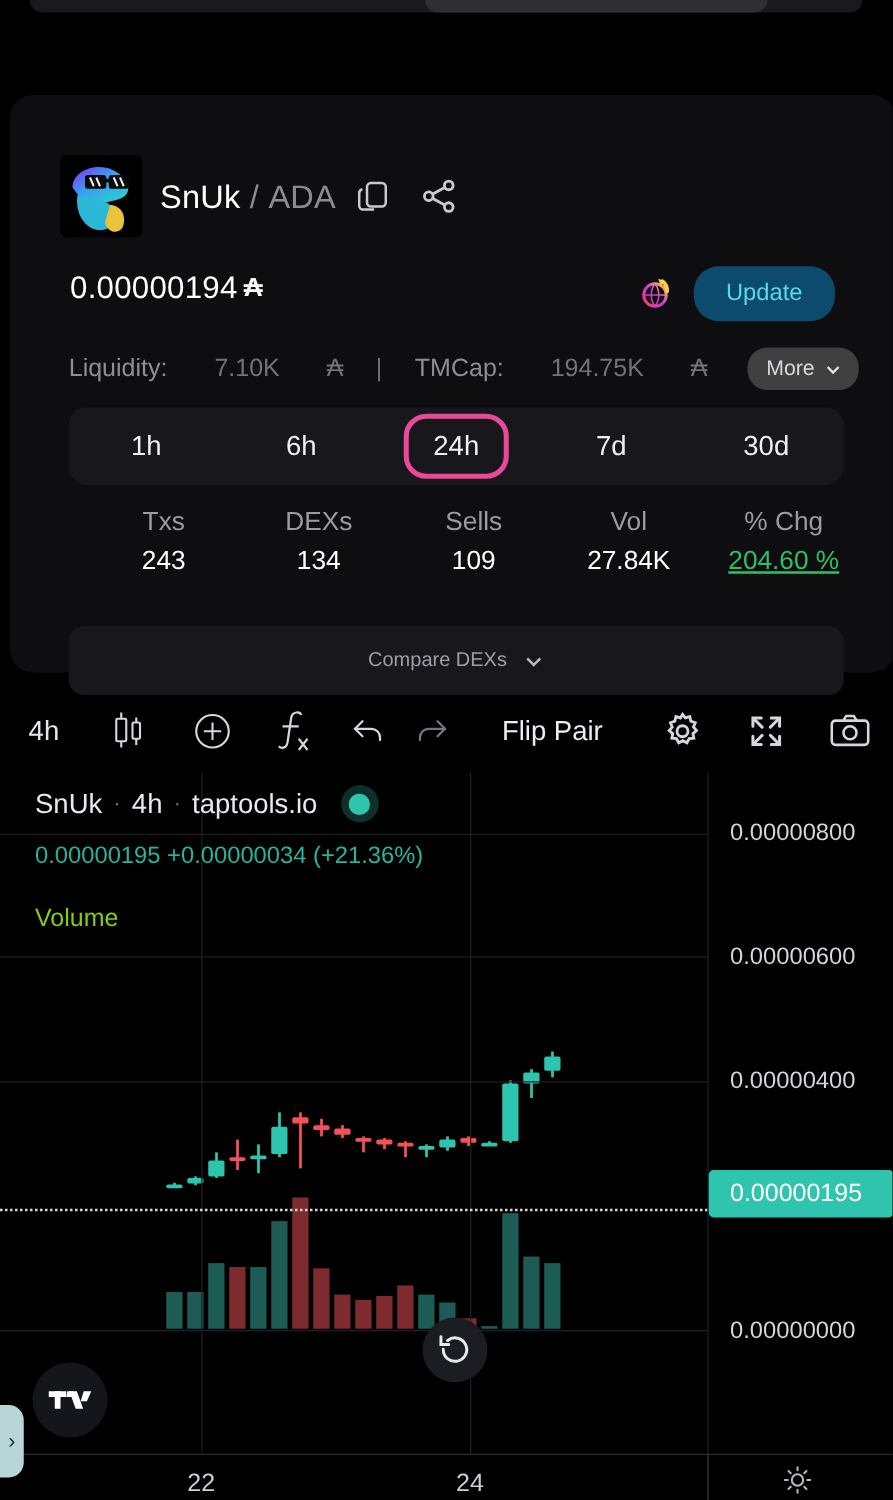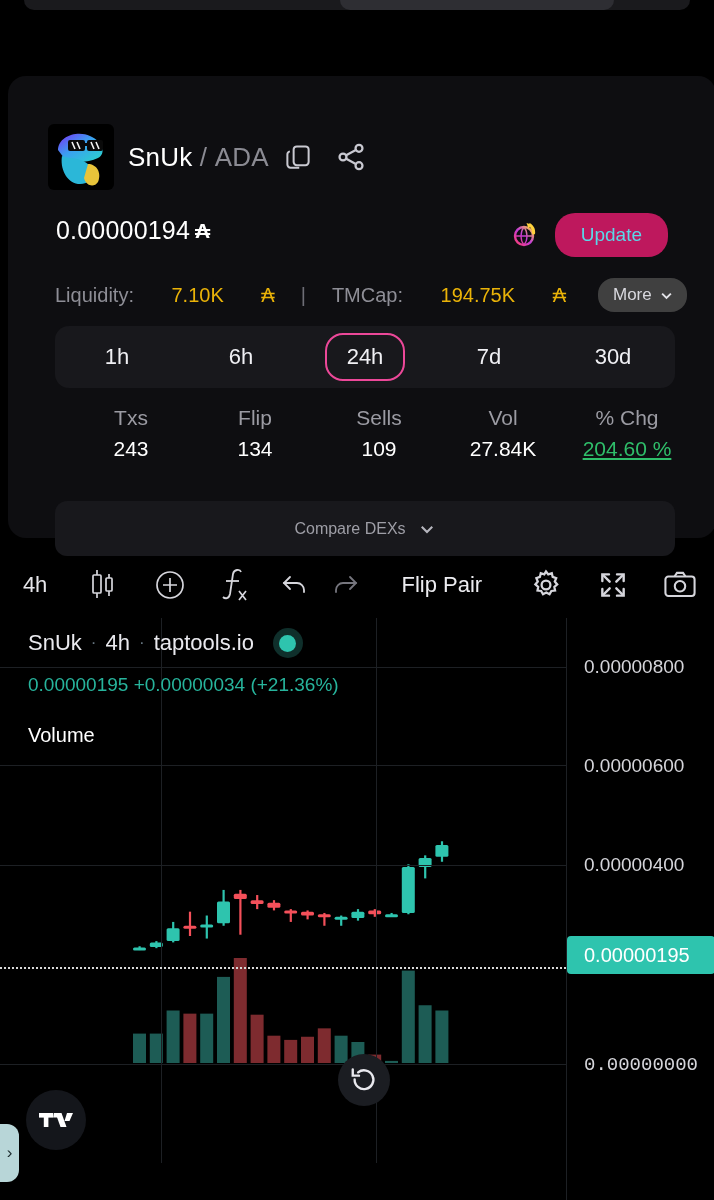--- a/index.html
+++ b/index.html
@@ -26,39 +26,39 @@
   .pair-name { font-size:26px; letter-spacing:.2px; }
   .pair-base { color:#fff; font-weight:400; }
   .pair-quote { color:#8b8b93; font-weight:400; }
   .hdr-icon { color:#c9c9d1; display:flex; align-items:center; }
 
   
   #price-row { position:absolute; left:48px; top:140px; right:30px; height:42px; }
   #price-value { font-size:25px; color:#fff; letter-spacing:.2px; display:flex; align-items:center; gap:5px;}
   .ada-glyph { font-size:21px; font-weight:700; letter-spacing:-1px; }
   #update-wrap { position:absolute; right:18px; top:-3px; display:flex; align-items:center; gap:14px; }
-  #update-btn { background:#be185d; color:#5ad8e8; border:none; border-radius:20px;
+  #update-btn { background:#0c4a6e; color:#5ad8e8; border:none; border-radius:20px;
                 padding:11px 26px; font-size:19px; font-family:inherit; cursor:pointer; }
   #refresh-globe { width:34px; height:34px; position:relative; }
 
   
   #liq-row { position:absolute; left:47px; top:202px; display:flex; align-items:center; gap:16px; font-size:20px; }
   #liq-row .lbl { color:#8e8e96; }
-  #liq-row .val { color:#eab308; }
+  #liq-row .val { color:#737373; }
   #liq-row .sep { color:#6d6d76; margin:0 10px; }
   #more-btn { margin-left:16px; background:#404040; color:#d8d8de; border:none; border-radius:16px;
               padding:7px 13px 7px 15px; font-size:17px; font-family:inherit; cursor:pointer;
               display:flex; align-items:center; gap:7px; }
 
   
   #tf-bar { position:absolute; left:47px; top:250px; width:620px; height:62px;
             background:#18181c; border-radius:14px; display:flex; align-items:center; }
   .tf { flex:1; text-align:center; font-size:22px; color:#f0f0f4; cursor:pointer; }
   .tf .inner { display:inline-block; padding:9px 20px; border-radius:18px; }
-  .tf.active .inner { border:2px solid #ec4899; }
+  .tf.active .inner { border:4px solid #ec4899; }
 
   
   #stats { position:absolute; left:61px; top:330px; width:620px; display:flex; }
   .stat { flex:1; text-align:center; }
   .stat .k { font-size:21px; color:#9b9ba3; }
   .stat .v { font-size:21px; color:#fff; margin-top:7px; }
   .stat .v.pos { color:#2fbe6a;text-decoration:underline; }
 
   
   #compare-btn { position:absolute; left:47px; top:425px; width:620px; height:55px;
@@ -88,21 +88,21 @@
   .vgrid { position:absolute; top:0; width:1px; height:545px; background:#1d2024; }
 
   
   #legend { position:absolute; left:28px; top:10px; z-index:6; }
   #legend .l1 { font-size:22px; color:#e9e9ee; display:flex; align-items:center; gap:9px; }
   #legend .l1 .dot { color:#66757f; font-size:17px; }
   #legend .status-dot { width:30px; height:30px; border-radius:50%;
       background:#0f2f2b; display:inline-flex; align-items:center; justify-content:center; margin-left:10px;}
   #legend .status-dot i { width:17px; height:17px; border-radius:50%; background:#2ec4ae; display:block;}
   #legend .l2 { font-size:19px; color:#27b49c; margin-top:16px; }
-  #legend .l3 { font-size:20px; color:#ffffff; margin-top:28px; }
+  #legend .l3 { font-size:20px; color:#84cc16; margin-top:28px; }
 
   
   #price-axis { position:absolute; left:566px; top:0; width:148px; height:582px;
                 border-left:1px solid #1d2024; }
   .pa-lab { position:absolute; left:17px; font-size:19px; color:#d5d5da; white-space:nowrap; }
   #pa-current { position:absolute; left:0px; width:148px; height:38px; background:#2ec4ae;
                 border-radius:4px; display:flex; align-items:center; padding-left:17px;
                 font-size:20px; color:#fff; }
   #dotted-line { position:absolute; left:0; width:566px; height:0;
                  border-top:2px dotted #d8d8d8; }
@@ -223,21 +223,21 @@
     <div class="tf"><span class="inner">7d</span></div>
     <div class="tf"><span class="inner">30d</span></div>
   </div>
 
   <div id="stats">
     <div class="stat">
       <div class="k">Txs</div>
       <div class="v">243</div>
     </div>
     <div class="stat">
-      <div class="k">Flip</div>
+      <div class="k">DEXs</div>
       <div class="v">134</div>
     </div>
     <div class="stat">
       <div class="k">Sells</div>
       <div class="v">109</div>
     </div>
     <div class="stat">
       <div class="k">Vol</div>
       <div class="v">27.84K</div>
     </div>
@@ -405,24 +405,35 @@
         </span>
     </div>
     <div class="l2">0.00000195  +0.00000034 (+21.36%)</div>
     <div class="l3">Volume</div>
   </div>
 
   <div id="price-axis">
     <div class="pa-lab" style="top:38px;">0.00000800</div>
     <div class="pa-lab" style="top:137px;">0.00000600</div>
     <div class="pa-lab" style="top:236px;">0.00000400</div>
-    <div class="pa-lab" style="top:436px;font-family:Liberation Mono, monospace;">0.00000000</div>
+    <div class="pa-lab" style="top:436px;">0.00000000</div>
     <div id="pa-current" style="top:318px;">0.00000195</div>
   </div>
 
+  <div id="xaxis">
+    <div class="x-lab" style="left:161px;">22</div>
+    <div class="x-lab" style="left:376px;">24</div>
+    <div id="xaxis-sep"></div>
+    <span id="sun-icon">
+      <svg width="26" height="26" viewBox="0 0 24 24" fill="none" stroke="#b9b9c0" stroke-width="1.5" stroke-linecap="round">
+        <circle cx="12" cy="12" r="4.2"></circle>
+        <path d="M12 2.6 v2.2 M12 19.2 v2.2 M2.6 12 h2.2 M19.2 12 h2.2 M5.4 5.4 l1.6 1.6 M17 17 l1.6 1.6 M18.6 5.4 l-1.6 1.6 M7 17 l-1.6 1.6"></path>
+      </svg>
+    </span>
+  </div>
 </div>
 
 <div id="reset-btn">
   <svg width="30" height="30" viewBox="0 0 24 24" fill="none" stroke="#e9e9ee" stroke-width="1.9" stroke-linecap="round">
     <path d="M4.5 11.5 a7.5 7.5 0 1 0 2.8-5.6"></path>
     <path d="M3 3.5 v5 h5"></path>
   </svg>
 </div>
 
 <div id="tv-logo">

